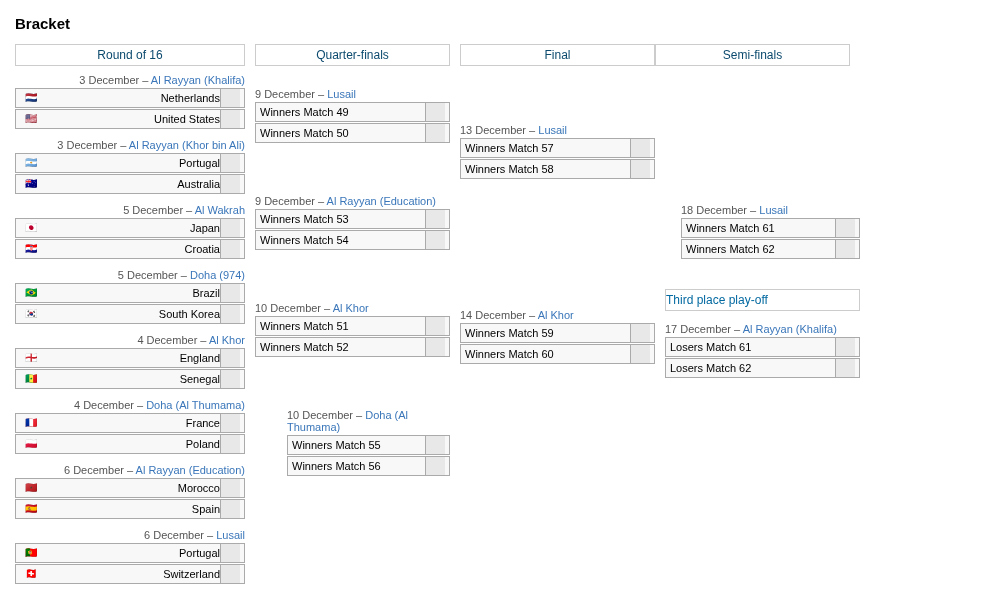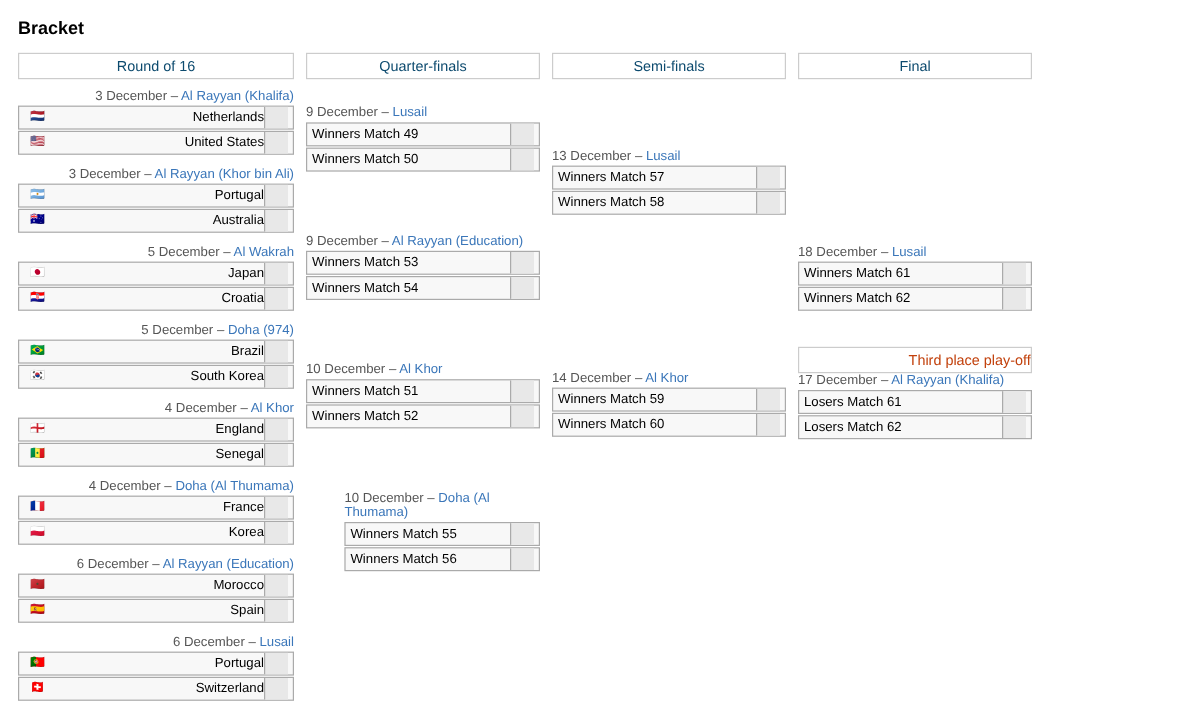--- a/index.html
+++ b/index.html
@@ -27,22 +27,22 @@
 </head>
 <body>
 
 <h2>Bracket</h2>
 
 <div class="bracket-container">
 
   <div class="bracket-header">
     <div class="col-header col-r16">Round of 16</div>
     <div class="col-header col-qf">Quarter-finals</div>
+    <div class="col-header col-f">Final</div>
     <div class="col-header col-sf">Semi-finals</div>
-    <div class="col-header col-f">Final</div>
   </div>
 
   <div class="bracket-main">
 
     <div style="width:230px; margin-right:10px; display:flex; flex-direction:column;">
 
       <div class="match-group">
         <div class="match-venue">3 December – <span style="color:#3a76b9;">Al Rayyan (Khalifa)</span></div>
         <div class="match-row">
           <span class="flag">🇳🇱</span>
@@ -124,21 +124,21 @@
 
       <div class="match-group">
         <div class="match-venue">4 December – <span style="color:#3a76b9;">Doha (Al Thumama)</span></div>
         <div class="match-row">
           <span class="flag">🇫🇷</span>
           <span class="team-name">France</span>
           <div class="score-box"></div>
         </div>
         <div class="match-row">
           <span class="flag">🇵🇱</span>
-          <span class="team-name">Korea</span>
+          <span class="team-name">Poland</span>
           <div class="score-box"></div>
         </div>
       </div>
 
       <div style="height:6px;"></div>
 
       <div class="match-group">
         <div class="match-venue">6 December – <span style="color:#3a76b9;">Al Rayyan (Education)</span></div>
         <div class="match-row">
           <span class="flag">🇲🇦</span>
@@ -245,34 +245,34 @@
         <div class="match-row">
           <span class="team-name">Winners Match 60</span>
           <div class="score-box"></div>
         </div>
       </div>
 
     </div>
 
     <div style="width:195px; display:flex; flex-direction:column;">
 
-      <div style="margin-top:130px;">
+      <div style="margin-top:130px;margin-left:16px;">
         <div class="match-venue">18 December – <span style="color:#3a76b9;">Lusail</span></div>
         <div class="match-row">
           <span class="team-name">Winners Match 61</span>
           <div class="score-box"></div>
         </div>
         <div class="match-row">
           <span class="team-name">Winners Match 62</span>
           <div class="score-box"></div>
         </div>
       </div>
 
       <div style="margin-top:30px;">
-        <div style="text-align:right; color:#c2410c; font-size:12px; border:1px solid #ccc; padding:3px 0; margin-bottom:0;">Third place play-off</div>
+        <div style="text-align:left; color:#0369a1; font-size:12px; border:1px solid #ccc; padding:3px 0; margin-bottom:12px;">Third place play-off</div>
         <div class="match-venue">17 December – <span style="color:#3a76b9;">Al Rayyan (Khalifa)</span></div>
         <div class="match-row">
           <span class="team-name">Losers Match 61</span>
           <div class="score-box"></div>
         </div>
         <div class="match-row">
           <span class="team-name">Losers Match 62</span>
           <div class="score-box"></div>
         </div>
       </div>

